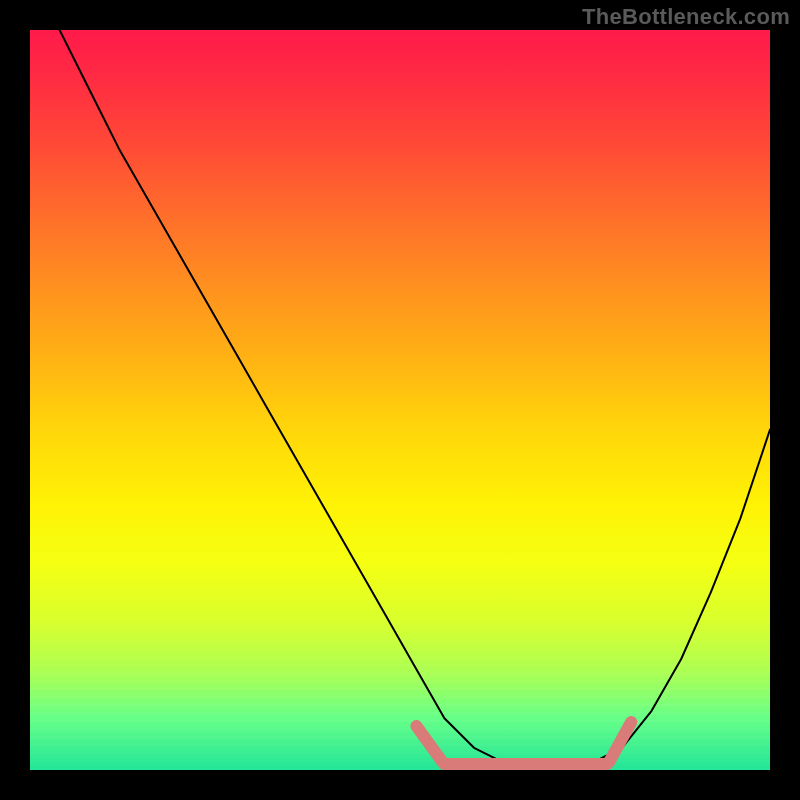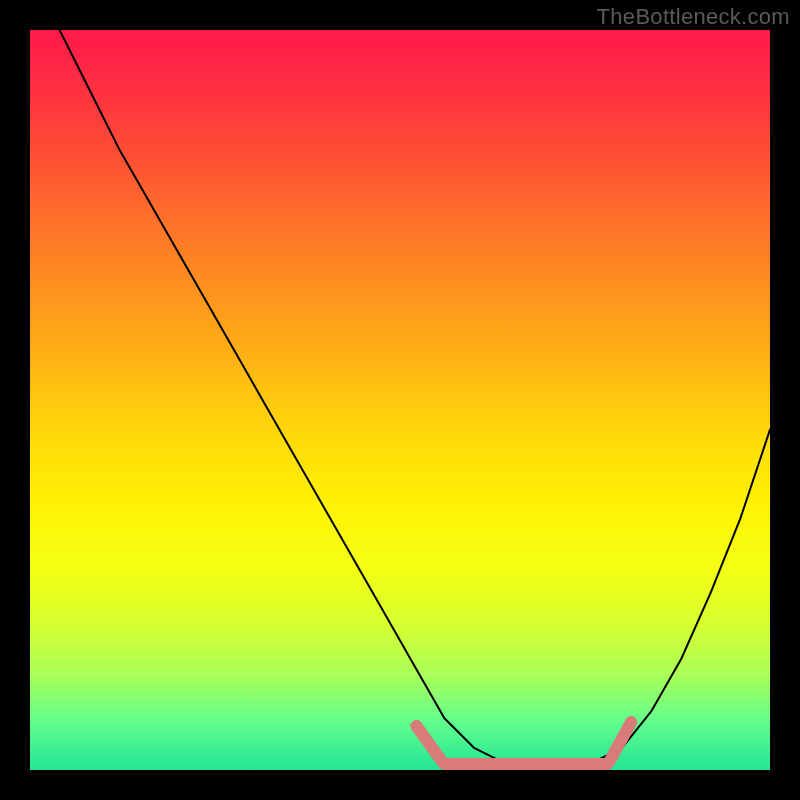--- a/index.html
+++ b/index.html
@@ -16,21 +16,21 @@
     width: 800px;
     height: 800px;
     background: #000;
   }
   .watermark {
     position: absolute;
     top: 4px;
     right: 10px;
     color: #5a5a5a;
     font-size: 22px;
-    font-weight: 400;
+    font-weight: 700;
     letter-spacing: 0.3px;
     z-index: 40;
   }
   .plot {
     position: absolute;
     left: 30px;
     top: 30px;
     width: 740px;
     height: 740px;
     overflow: hidden;

